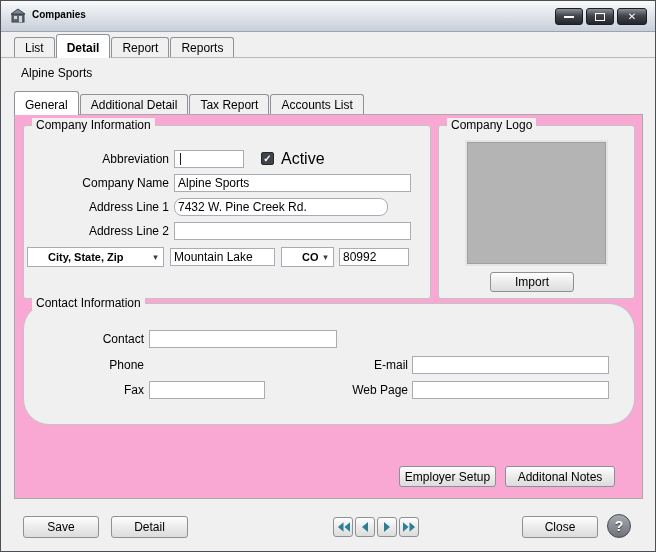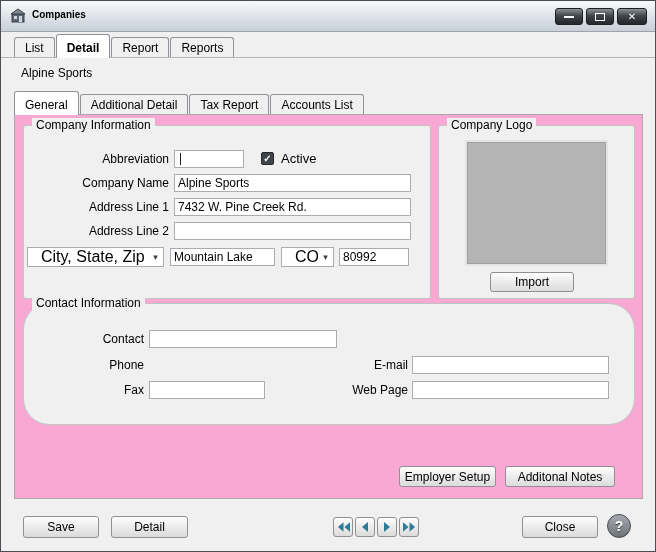--- a/index.html
+++ b/index.html
@@ -62,27 +62,27 @@
     border:1px solid #a9acb2;background:#fff;padding:0 3px;
     font:12px "Liberation Sans",sans-serif;color:#000;outline:none;
   }
   .caret{position:absolute;width:1px;height:12px;background:#1a1a1a;}
   .checkbox{
     position:absolute;width:13px;height:13px;box-sizing:border-box;
     background:#3e4449;border:1px solid #26292c;border-radius:2px;
     display:flex;align-items:center;justify-content:center;cursor:default;
   }
   .check-glyph{color:#fff;font-size:10px;line-height:10px;font-weight:bold;}
-  .cb-label{position:absolute;font-size:13px;line-height:17px;}
+  .cb-label{position:absolute;font-size:16px;line-height:17px;}
   .combo{
     position:absolute;height:20px;box-sizing:border-box;
     background:#fff;border:1px solid #a9acb2;
     display:flex;align-items:center;cursor:default;
   }
-  .combo-text{flex:1;padding-left:13px;font-size:16px;white-space:nowrap;overflow:hidden;}
+  .combo-text{flex:1;padding-left:20px;font-size:11px;white-space:nowrap;overflow:hidden;font-weight:bold;}
   .combo-arrow{width:15px;text-align:center;font-size:9px;color:#3c3c3c;}
   
   .logo-box{
     position:absolute;background:#b4b4b4;border:1px solid #a0a0a0;
     box-shadow:0 0 0 2px #e4e4e4;
   }
   
   .btn{
     position:absolute;box-sizing:border-box;
     background:linear-gradient(#fefefe,#ededed 45%,#dcdcdc);
@@ -161,21 +161,21 @@
         <span class="cb-label" style="left:257px;top:0;">Active</span>
       </div>
 
       <div class="form-row" style="top:48px;">
         <span class="flabel" style="left:0;width:145px;">Company Name</span>
         <input class="tbox" style="left: 150px; width: 237px;" value="Alpine Sports">
       </div>
 
       <div class="form-row" style="top:72px;">
         <span class="flabel" style="left:0;width:145px;">Address Line 1</span>
-        <input class="tbox" style="left: 150px; width: 237px;" value="7432 W. Pine Creek Rd.">
+        <input class="tbox" style="left: 150px; width: 214px; border-radius: 8px;" value="7432 W. Pine Creek Rd.">
       </div>
 
       <div class="form-row" style="top:96px;">
         <span class="flabel" style="left:0;width:145px;">Address Line 2</span>
         <input class="tbox" style="left: 150px; width: 237px;" value="">
       </div>
 
       <div class="form-row" style="top:121px;">
         <div class="combo" style="left:3px;width:137px;">
           <span class="combo-text">City, State, Zip</span>

